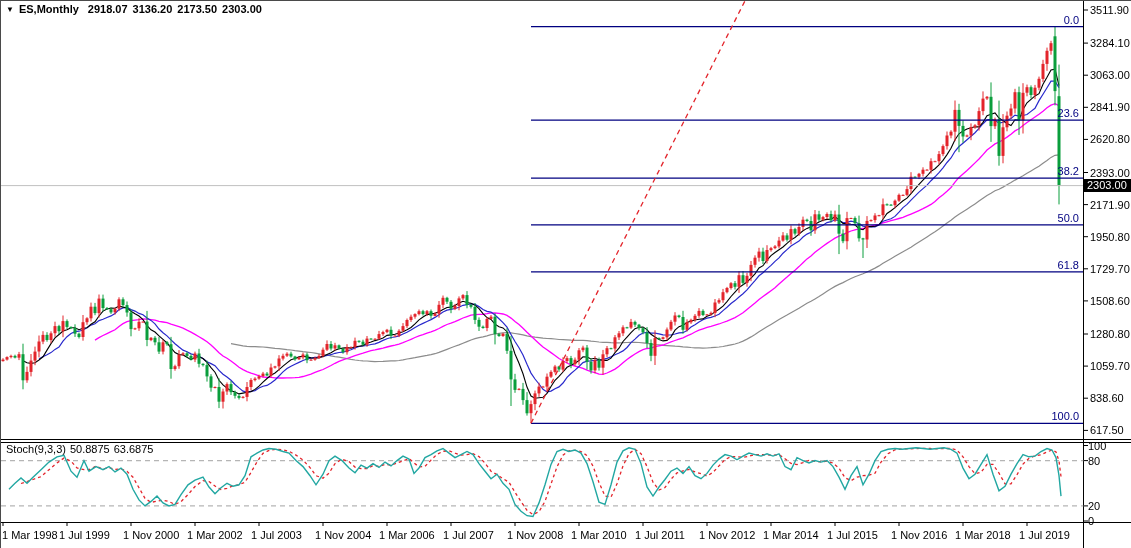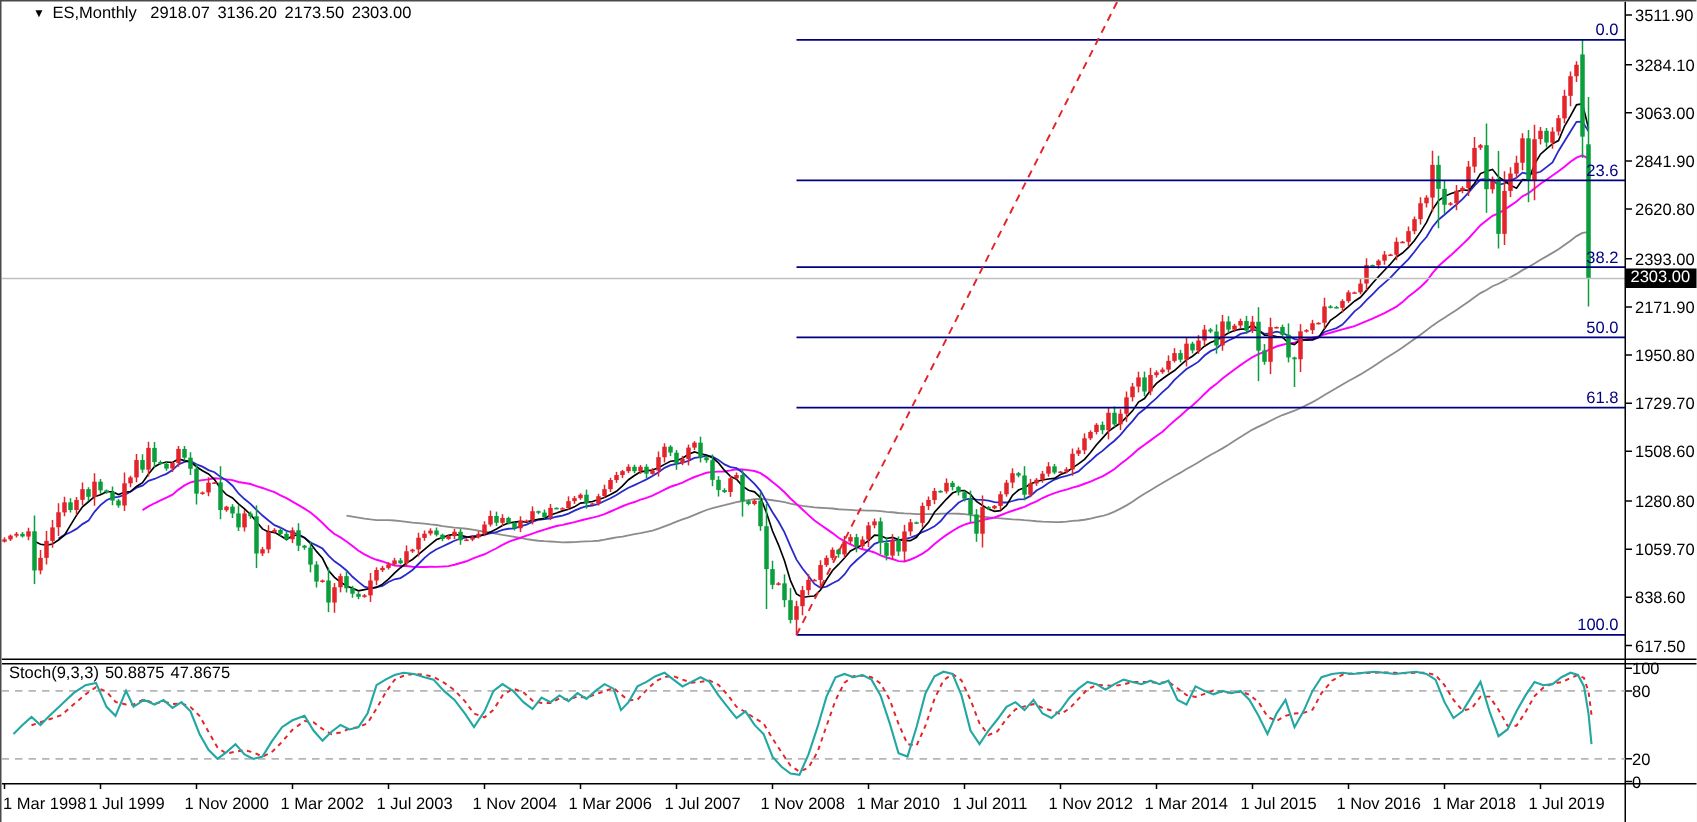--- a/index.html
+++ b/index.html
@@ -2,21 +2,21 @@
 <html><head>
 <meta charset="utf-8">
 <style>
   html,body{margin:0;padding:0;background:#f4f4f4;}
   .terminal{
     position:relative;width:1131px;height:548px;background:#ffffff;
     border:1px solid #4a4a4a;box-sizing:content-box;overflow:hidden;
     font-family:"Liberation Sans",sans-serif;font-size:11px;color:#000;
   }
   #plot{position:absolute;left:0;top:0;}
-  .title-bar{position:absolute;left:21px;top:2px;white-space:nowrap;z-index:5;}
+  .title-bar{position:absolute;left:5px;top:2px;white-space:nowrap;z-index:5;font-weight:bold;}
   .title-bar .tri{display:inline-block;font-size:8px;margin-right:5px;transform:translateY(-1px);cursor:pointer;}
   .title-bar .sym{margin-right:9px;}
   .title-bar .v{margin-right:5px;}
   .stoch-label{position:absolute;left:5px;top:442px;white-space:nowrap;z-index:5;}
   .stoch-label span{margin-right:4px;}
   .price-box{
     position:absolute;left:1083px;top:178px;width:46px;height:13px;
     background:#000;color:#fff;line-height:13px;padding-left:3px;z-index:6;
   }
 </style>
@@ -655,17 +655,17 @@
       <text font-family="Liberation Sans, sans-serif" font-size="11" x="954" y="538" fill="#000000">1 Mar 2018</text>
       <line x1="1026" y1="521.5" x2="1026" y2="525" stroke="#000"></line>
       <text font-family="Liberation Sans, sans-serif" font-size="11" x="1018" y="538" fill="#000000">1 Jul 2019</text>
     </svg>
 
   <div class="title-bar">
     <span class="tri">▼</span><span class="sym">ES,Monthly</span><span class="v">2918.07</span><span class="v">3136.20</span><span class="v">2173.50</span><span class="v">2303.00</span>
   </div>
 
   <div class="stoch-label">
-    <span>Stoch(9,3,3)</span><span>50.8875</span><span>47.8675</span>
+    <span>Stoch(9,3,3)</span><span>50.8875</span><span>63.6875</span>
   </div>
 
   <div class="price-box">2303.00</div>
 </div>
 
 </body></html>

